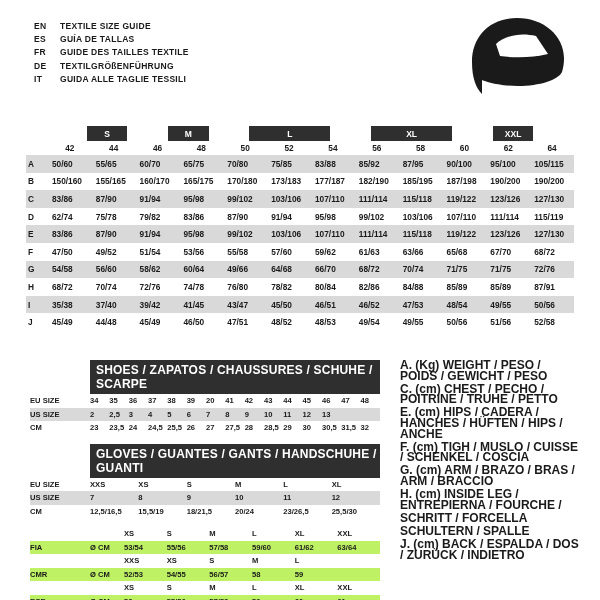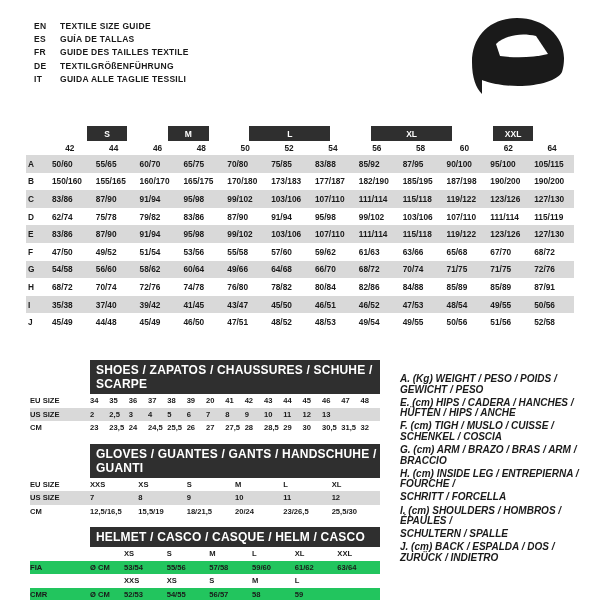--- a/index.html
+++ b/index.html
@@ -48,32 +48,32 @@
     background:#2f2f2f;color:#fff;font-weight:bold;font-size:12px;
     padding:3px 0 3px 6px;margin-left:60px;letter-spacing:.2px;
   }
   .srow{display:flex;align-items:center;height:13.5px;}
   .srow.alt{background:#d9d9d9;}
   .srow .rl{width:60px;font-weight:bold;font-size:7.6px;}
   .srow .vals{display:flex;flex:1;}
   .srow .vals span{flex:1;text-align:left;font-weight:bold;font-size:7.6px;}
 
   .hrow{display:flex;align-items:center;height:13.5px;}
-  .hrow.alt{background:#22c55e;}
+  .hrow.alt{background:#bef264;}
   .hrow .rl{width:60px;font-weight:bold;}
   .hrow .unit{width:34px;font-weight:bold;}
   .hrow .vals{display:flex;flex:1;}
   .hrow .vals span{flex:1;text-align:left;font-weight:bold;}
 
   .gap{height:9px;}
 
   
   .legend{
-    position:absolute;left:400px;top:374px;width:180px;
-    font-size:10px;line-height:10.6px;font-style:italic;
+    position:absolute;left:400px;top:360px;width:180px;
+    font-size:12px;line-height:10.6px;
   }
   .legend div{margin-bottom:2.5px;font-weight:bold;}
 </style>
 </head>
 <body>
 
 <div class="page">
 
   <div class="langs">
     <div class="row">
@@ -395,21 +395,20 @@
         <span>15,5/19</span>
         <span>18/21,5</span>
         <span>20/24</span>
         <span>23/26,5</span>
         <span>25,5/30</span>
       </div>
     </div>
 
     <div class="gap"></div>
 
-    <div class="sec-head">HELMET / CASCO / CASQUE / HELM / CASCO</div>
 
     <div class="hrow">
       <div class="rl"></div>
       <div class="unit"></div>
       <div class="vals">
         <span>XS</span>
         <span>S</span>
         <span>M</span>
         <span>L</span>
         <span>XL</span>
@@ -476,23 +475,23 @@
         <span>59</span>
         <span>60</span>
         <span>61</span>
       </div>
     </div>
 
   </div>
 
   <div class="legend">
     <div>A. (Kg) WEIGHT / PESO / POIDS / GEWICHT / PESO</div>
+    <div>C. (cm) CHEST / PECHO / POITRINE / TRUHE / PETTO</div>
     <div>E. (cm) HIPS / CADERA / HANCHES / HÜFTEN / HIPS / ANCHE</div>
     <div>F. (cm) TIGH / MUSLO / CUISSE / SCHENKEL / COSCIA</div>
     <div>G. (cm) ARM / BRAZO / BRAS / ARM / BRACCIO</div>
     <div>H. (cm) INSIDE LEG / ENTREPIERNA / FOURCHE /</div>
     <div>SCHRITT / FORCELLA</div>
-    <div>I. (cm) SHOULDERS / HOMBROS / ÉPAULES /</div>
     <div>SCHULTERN / SPALLE</div>
     <div>J. (cm) BACK / ESPALDA / DOS / ZURÜCK / INDIETRO</div>
   </div>
 
 </div>
 
 </body></html>

